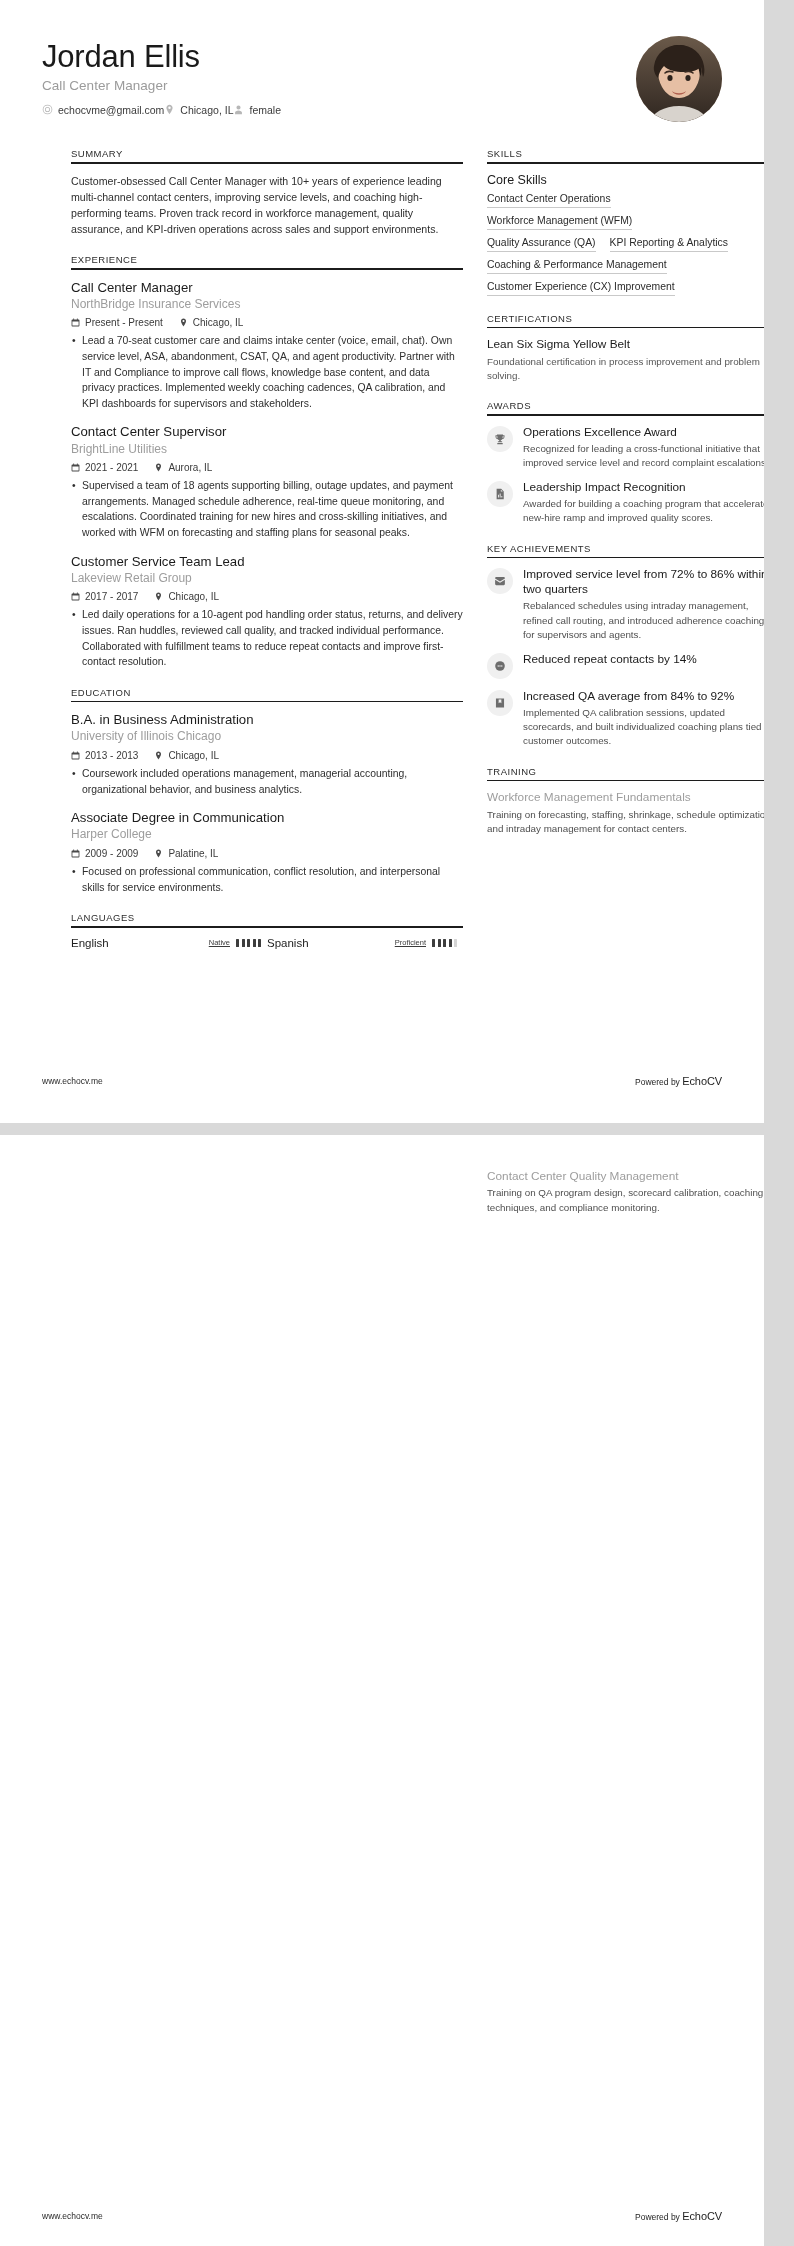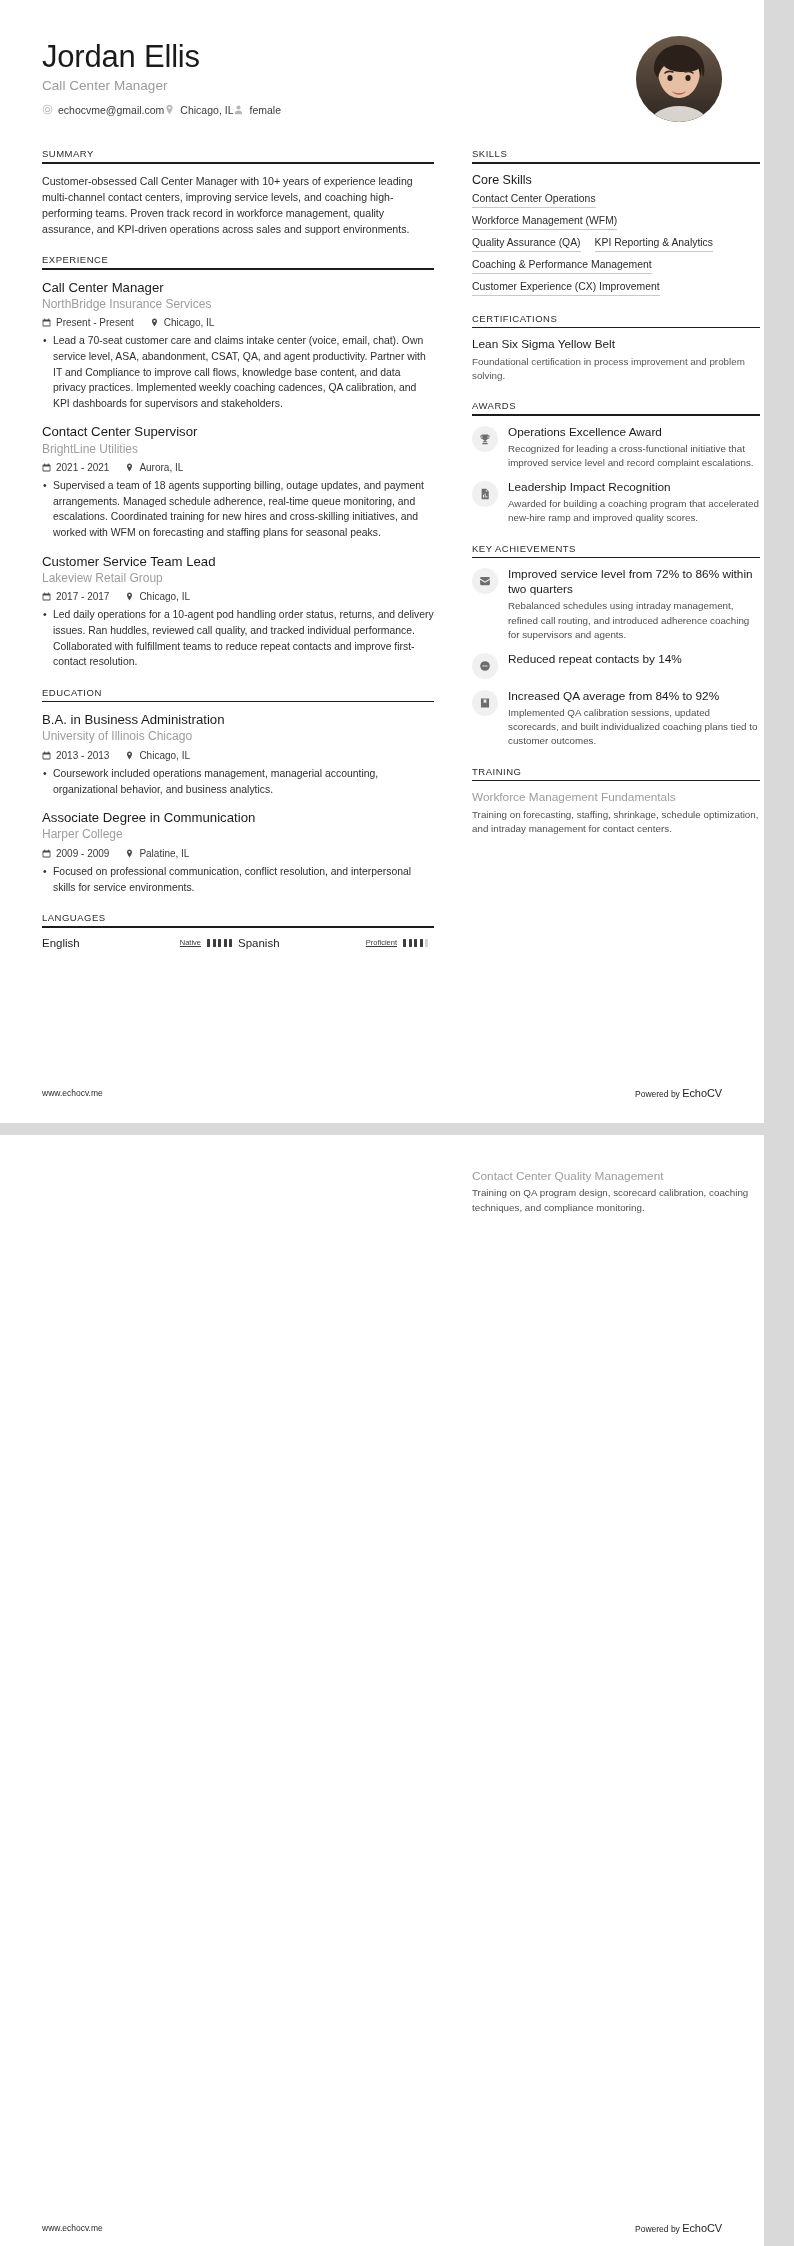--- a/index.html
+++ b/index.html
@@ -58,21 +58,21 @@
     border-radius: 50%;
     overflow: hidden;
     flex: 0 0 auto;
     margin-top: 2px;
     position: relative;
     background: #cbb7a6;
   }
   .photo svg { display: block; width: 86px; height: 86px; }
 
   
-  .cols { display: flex; gap: 38px; margin-top: 26px; align-items: flex-start; }
+  .cols { display: flex; gap: 24px; margin-top: 26px; align-items: flex-start; margin-left: 29px; }
   .col-left  { width: 392px; flex: 0 0 392px; }
   .col-right { width: 288px; flex: 0 0 288px; }
 
   .sec { margin-bottom: 17px; }
   .sec-title {
     font-size: 9.5px;
     letter-spacing: 0.5px;
     color: #2b2b2b;
     text-transform: uppercase;
     padding-bottom: 3px;
@@ -186,21 +186,21 @@
 
   
   .train { margin-bottom: 9px; }
   .train-name { font-size: 11.8px; color: #9d9d9d; line-height: 1.3; }
   .train-desc { font-size: 9.8px; color: #4f4f4f; line-height: 1.45; margin-top: 2px; }
 
   
   .footer {
     position: absolute;
     left: 42px; right: 42px;
-    bottom: 24px;
+    bottom: 36px;
     display: flex;
     align-items: center;
     justify-content: space-between;
   }
   .footer-url { font-size: 8.5px; color: #2b2b2b; }
   .footer-powered { font-size: 8.5px; color: #1e1e1e; padding-left: 45px; }
   .footer-powered .brand { font-size: 11px; letter-spacing: -0.1px; }
 
   .page-gap { height: 12px; background: #d9d9d9; }
 </style>

